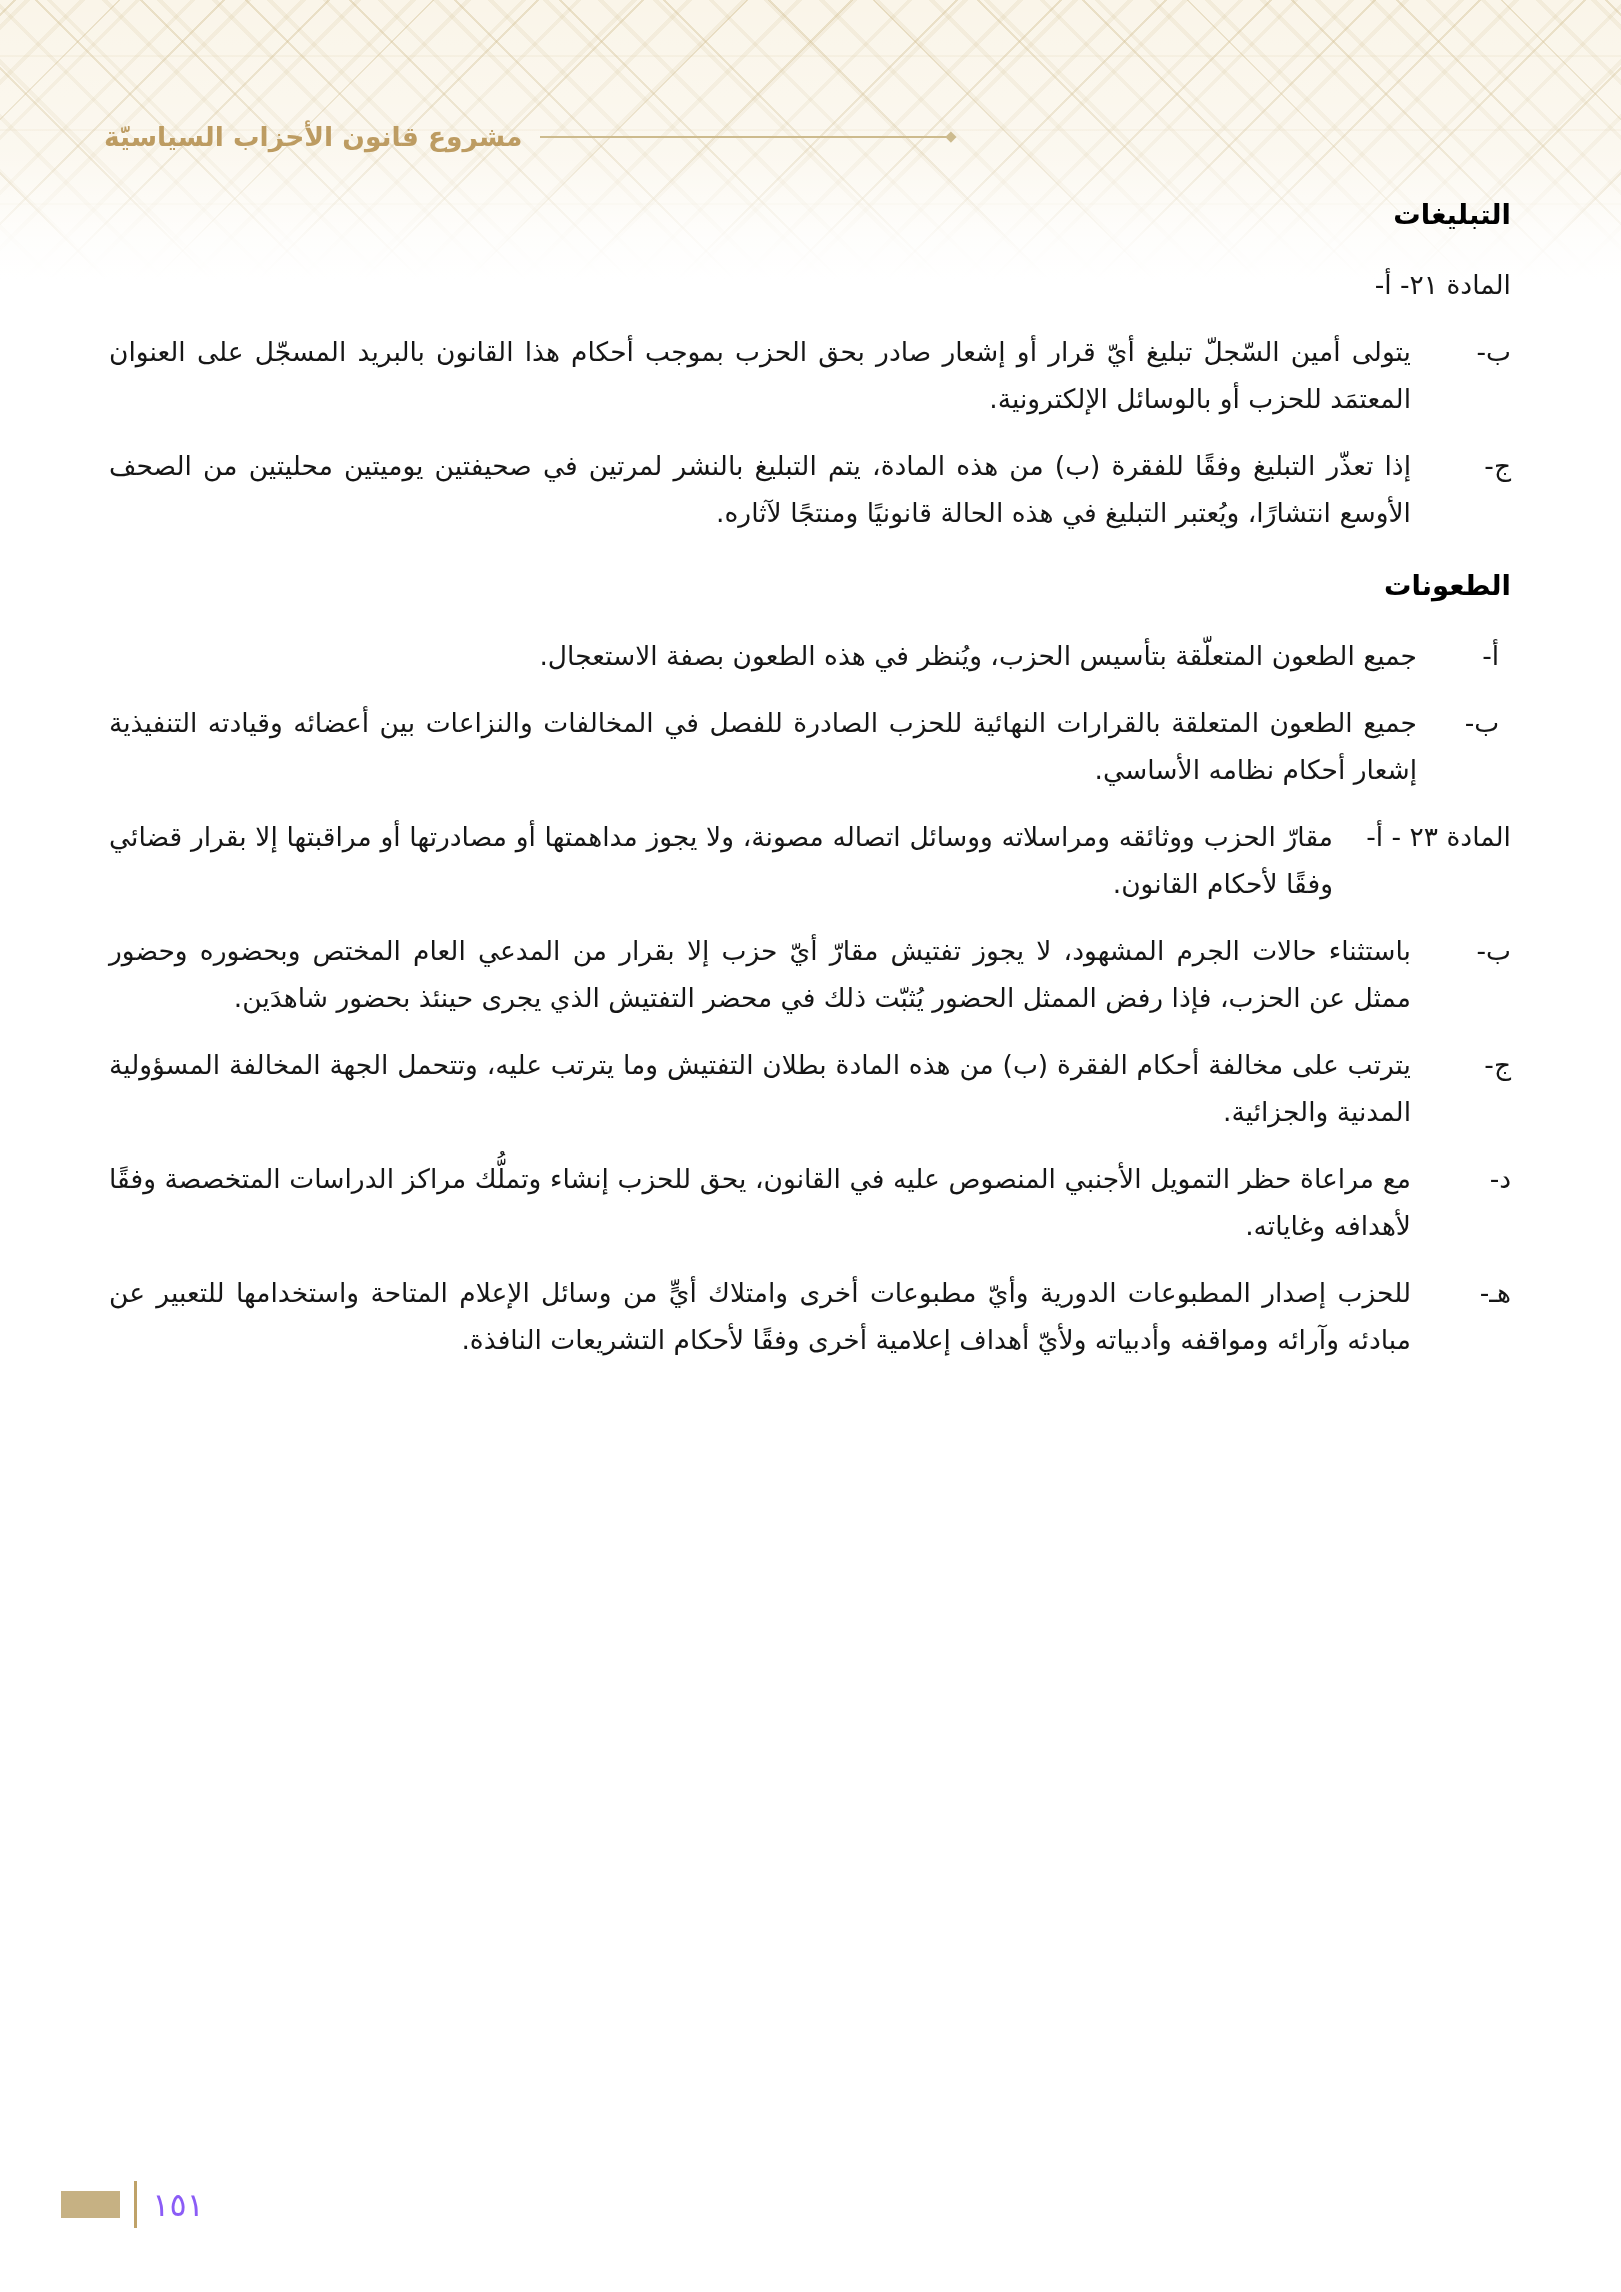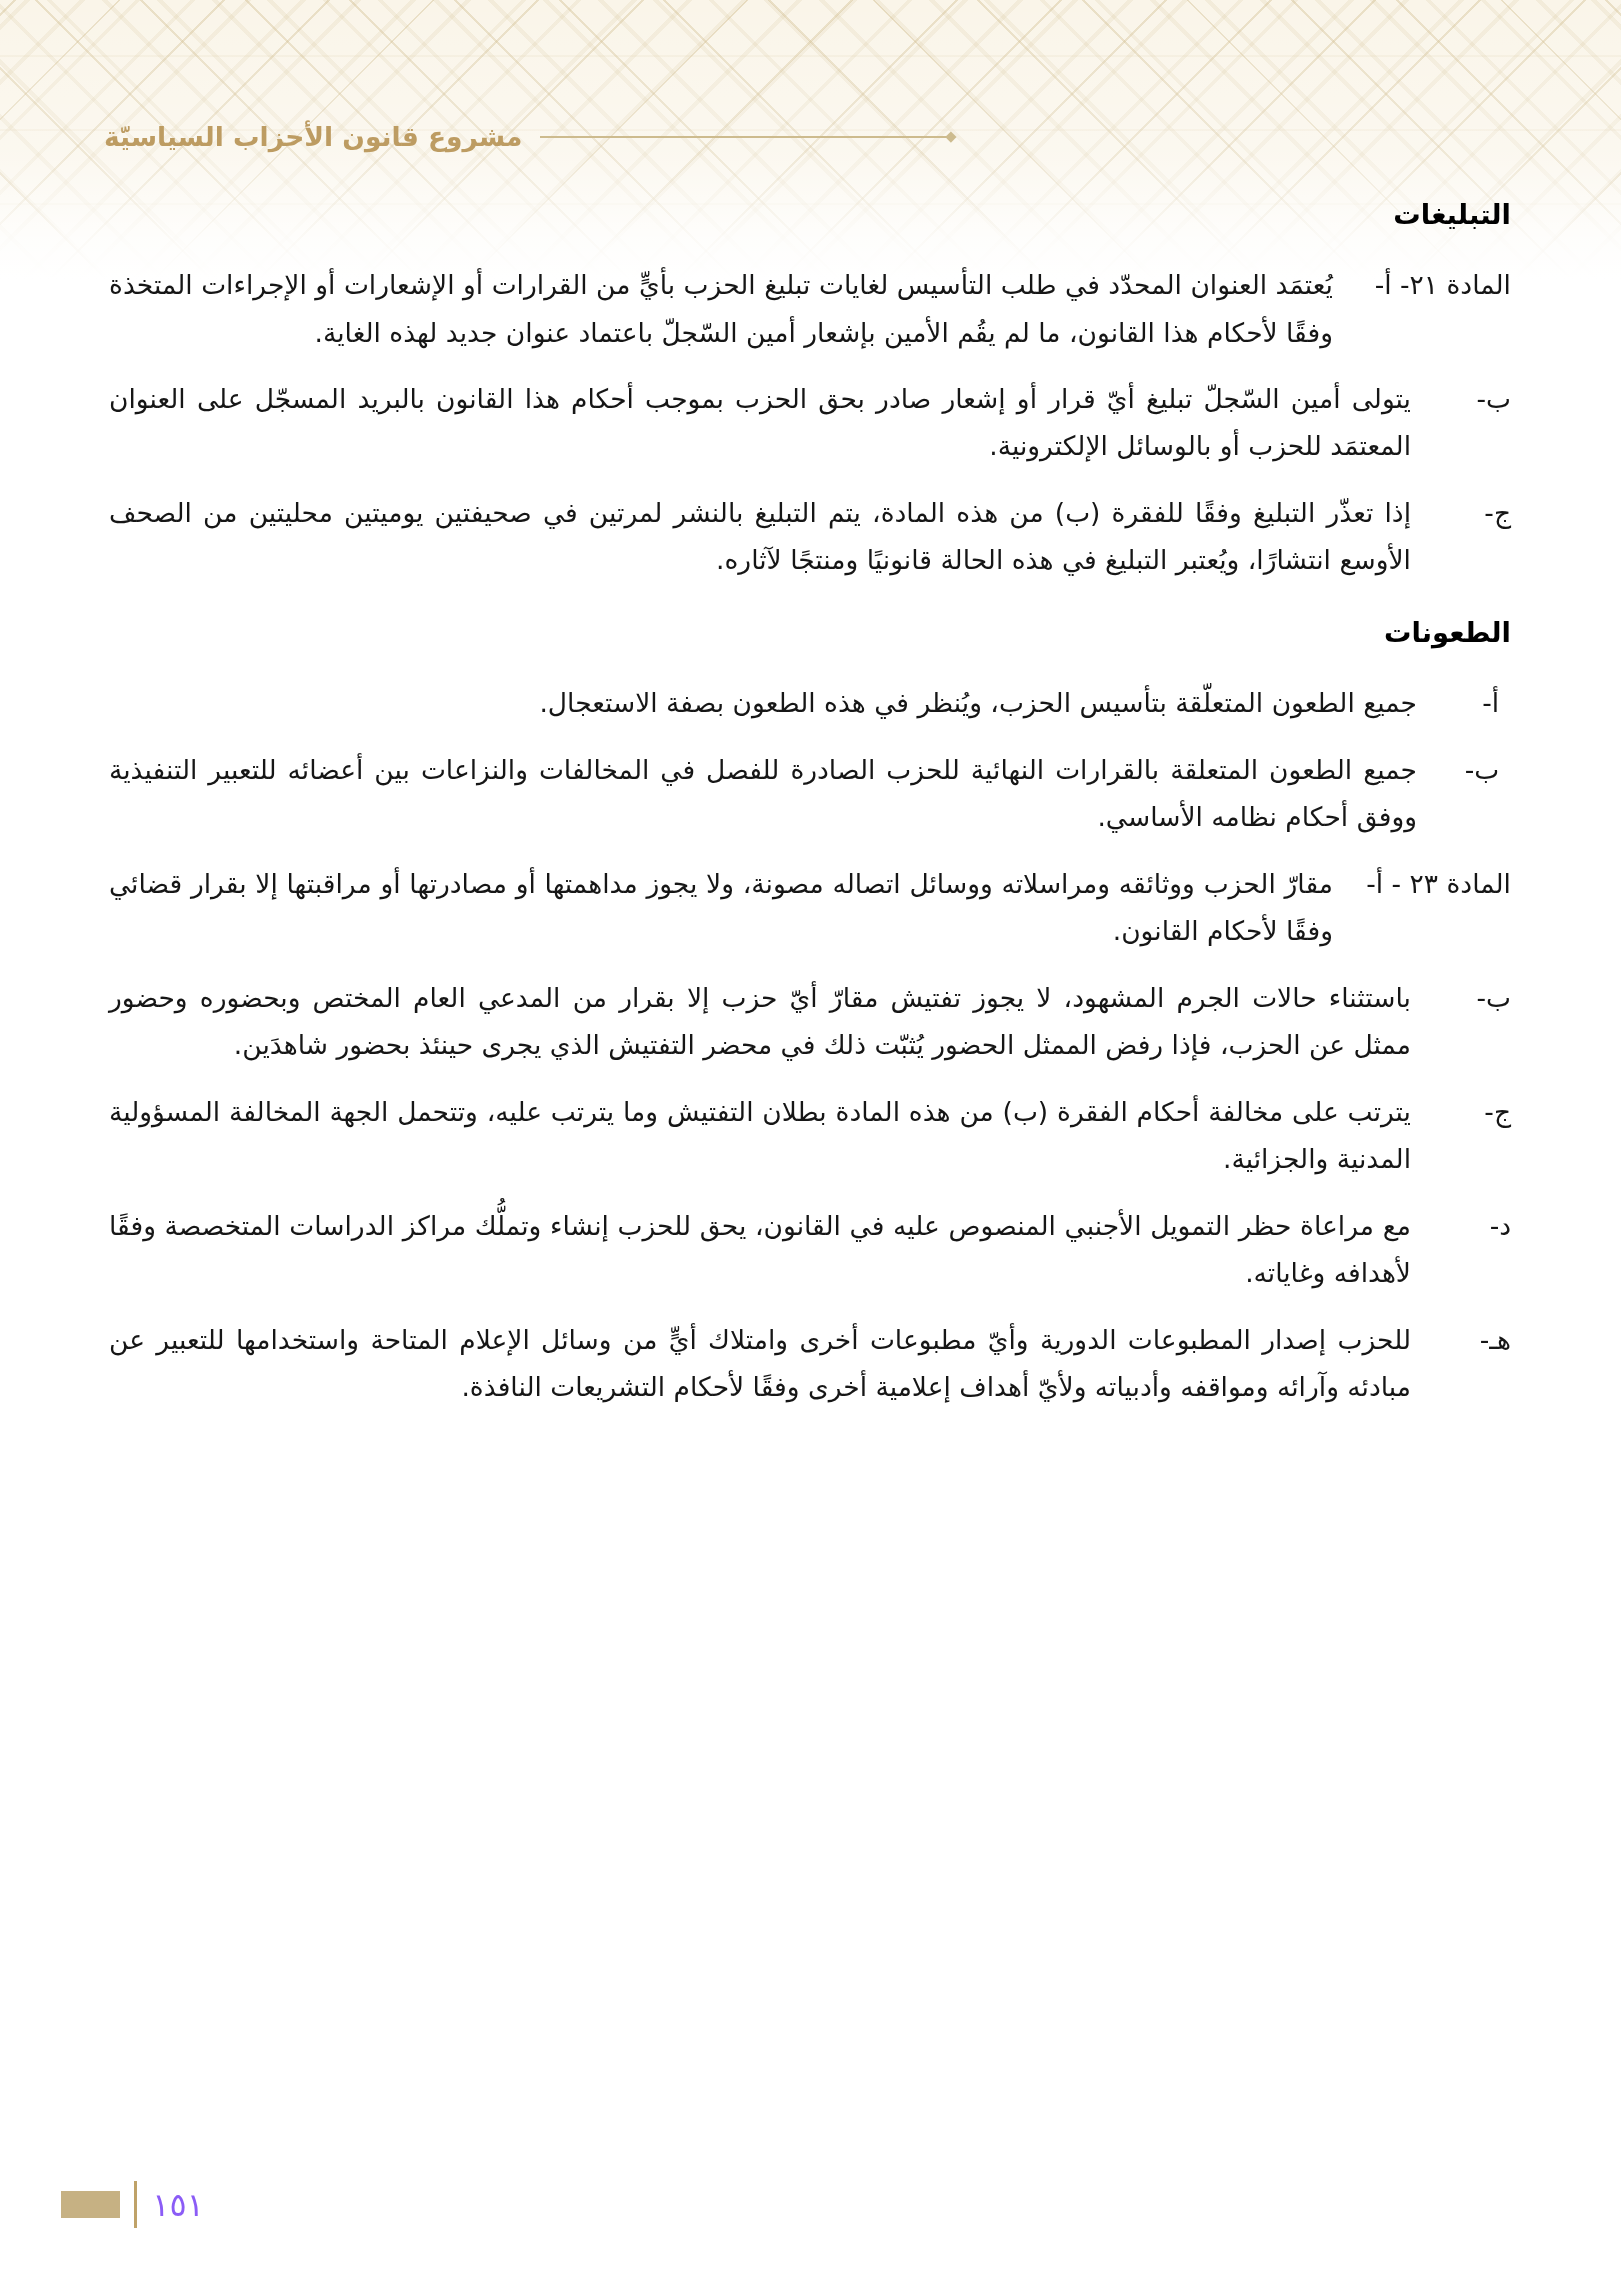--- a/index.html
+++ b/index.html
@@ -109,21 +109,20 @@
     <span class="doc-title">مشروع قانون الأحزاب السياسيّة</span>
     <span class="header-rule"></span>
   </header>
 
   <main class="content">
 
     <h2 class="section-heading">التبليغات</h2>
 
     <div class="item article">
       <span class="label">المادة ٢١- أ-</span>
-      <p class="body">يُعتمَد العنوان المحدّد في طلب التأسيس لغايات تبليغ الحزب بأيٍّ من القرارات أو الإشعارات أو الإجراءات المتخذة وفقًا لأحكام هذا القانون، ما لم يقُم الأمين بإشعار أمين السّجلّ باعتماد عنوان جديد لهذه الغاية.</p>
     </div>
 
     <div class="item letter">
       <span class="label">ب-</span>
       <p class="body">يتولى أمين السّجلّ تبليغ أيّ قرار أو إشعار صادر بحق الحزب بموجب أحكام هذا القانون بالبريد المسجّل على العنوان المعتمَد للحزب أو بالوسائل الإلكترونية.</p>
     </div>
 
     <div class="item letter">
       <span class="label">ج-</span>
       <p class="body">إذا تعذّر التبليغ وفقًا للفقرة (ب) من هذه المادة، يتم التبليغ بالنشر لمرتين في صحيفتين يوميتين محليتين من الصحف الأوسع انتشارًا، ويُعتبر التبليغ في هذه الحالة قانونيًا ومنتجًا لآثاره.</p>
@@ -132,21 +131,21 @@
     <h2 class="section-heading">الطعونات</h2>
 
 
     <div class="item sub">
       <span class="label">أ-</span>
       <p class="body">جميع الطعون المتعلّقة بتأسيس الحزب، ويُنظر في هذه الطعون بصفة الاستعجال.</p>
     </div>
 
     <div class="item sub">
       <span class="label">ب-</span>
-      <p class="body">جميع الطعون المتعلقة بالقرارات النهائية للحزب الصادرة للفصل في المخالفات والنزاعات بين أعضائه للتعبير التنفيذية ووفق أحكام نظامه الأساسي.</p>
+      <p class="body">جميع الطعون المتعلقة بالقرارات النهائية للحزب الصادرة للفصل في المخالفات والنزاعات بين أعضائه وقيادته التنفيذية إشعار أحكام نظامه الأساسي.</p>
     </div>
 
 
     <div class="item article">
       <span class="label">المادة ٢٣ - أ-</span>
       <p class="body">مقارّ الحزب ووثائقه ومراسلاته ووسائل اتصاله مصونة، ولا يجوز مداهمتها أو مصادرتها أو مراقبتها إلا بقرار قضائي وفقًا لأحكام القانون.</p>
     </div>
 
     <div class="item letter">
       <span class="label">ب-</span>

